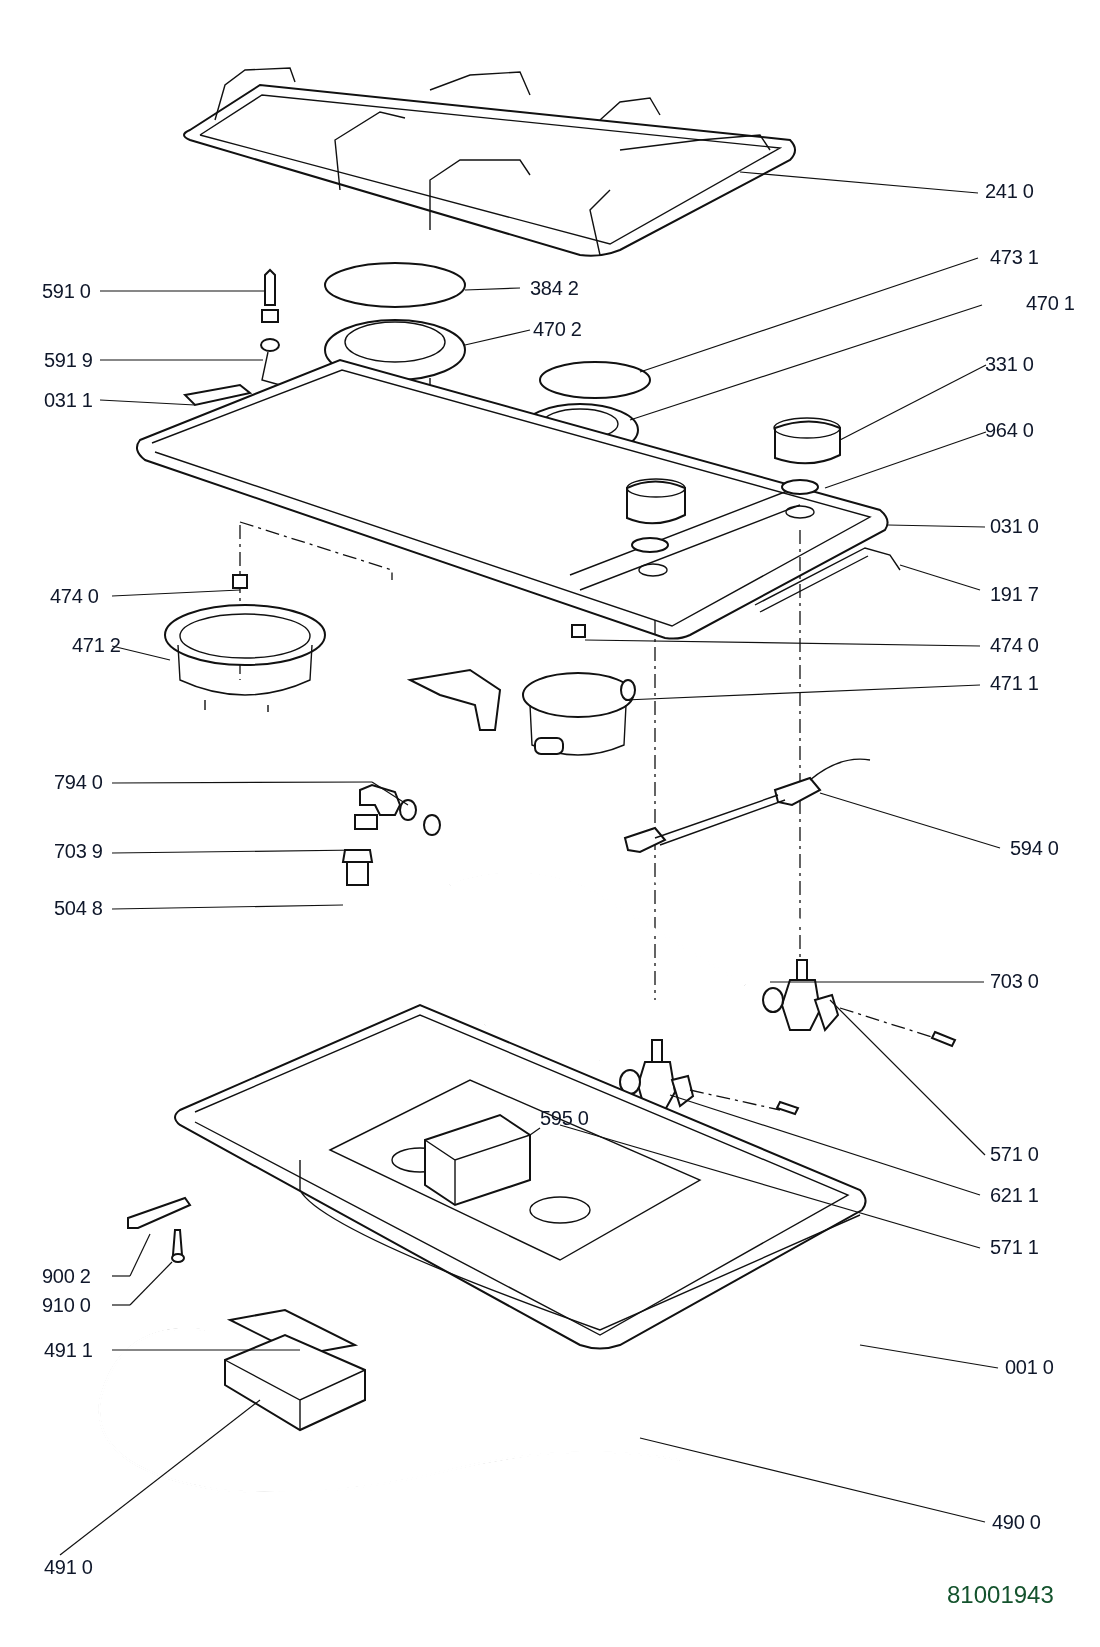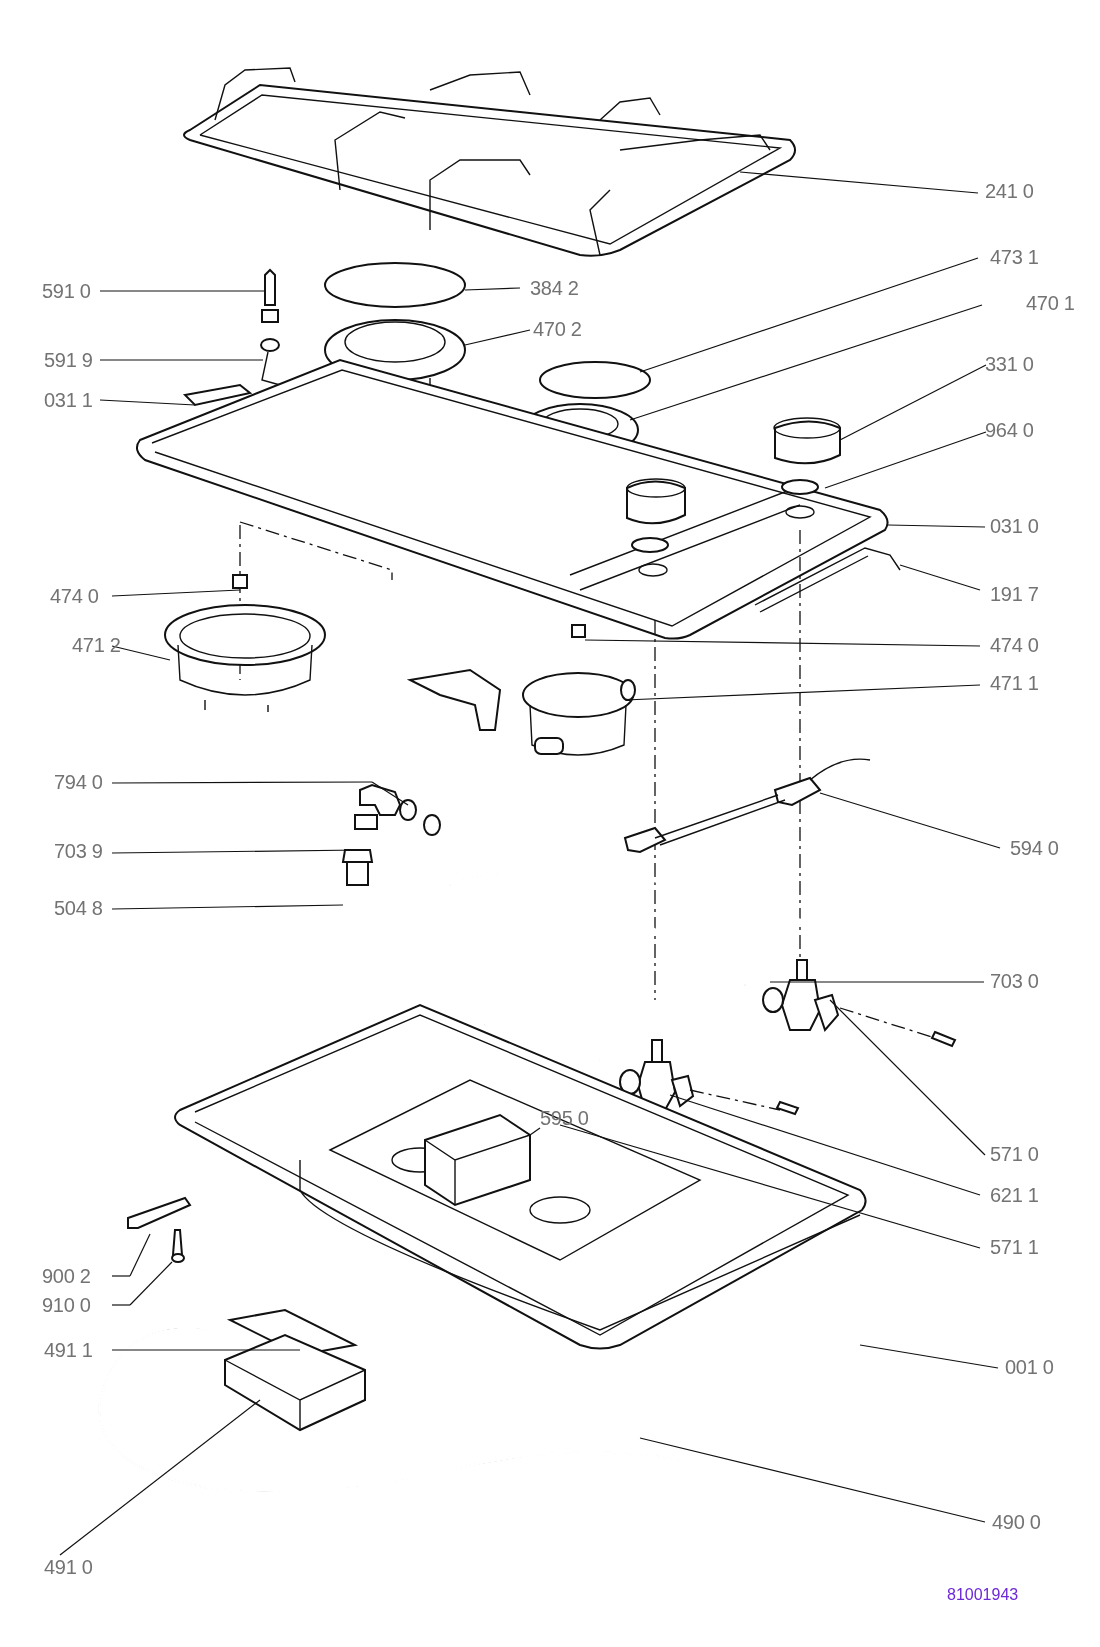--- a/index.html
+++ b/index.html
@@ -1,19 +1,19 @@
 <!DOCTYPE html>
 <html><head>
 <meta charset="utf-8">
 <style>
   html, body { margin:0; padding:0; background:#ffffff; }
   body { width:1100px; height:1647px; position:relative; overflow:hidden; font-family:"Liberation Sans", sans-serif; color:#000; }
   svg#diagram { position:absolute; left:0; top:0; width:1100px; height:1647px; }
-  .lbl { position:absolute; font-size:20px; line-height:22px; white-space:nowrap; color:#737373; letter-spacing:-0.3px; }
-  .ref { position:absolute; font-size:16px; line-height:22px; color:#6d28d9; }
+  .lbl { position:absolute; font-size:20px; line-height:22px; white-space:nowrap; color:#0f172a; letter-spacing:-0.3px; }
+  .ref { position:absolute; font-size:24px; line-height:22px; color:#14532d; }
   .ln { stroke:#111; stroke-width:1.2; fill:none; }
   .part { stroke:#111; stroke-width:2; fill:#fff; }
   .thin { stroke:#111; stroke-width:1.4; fill:none; }
   .dash { stroke:#111; stroke-width:1.3; fill:none; stroke-dasharray:14 5 3 5; }
 </style>
 </head>
 <body>
 
 <svg id="diagram" viewBox="0 0 1100 1647">
 

